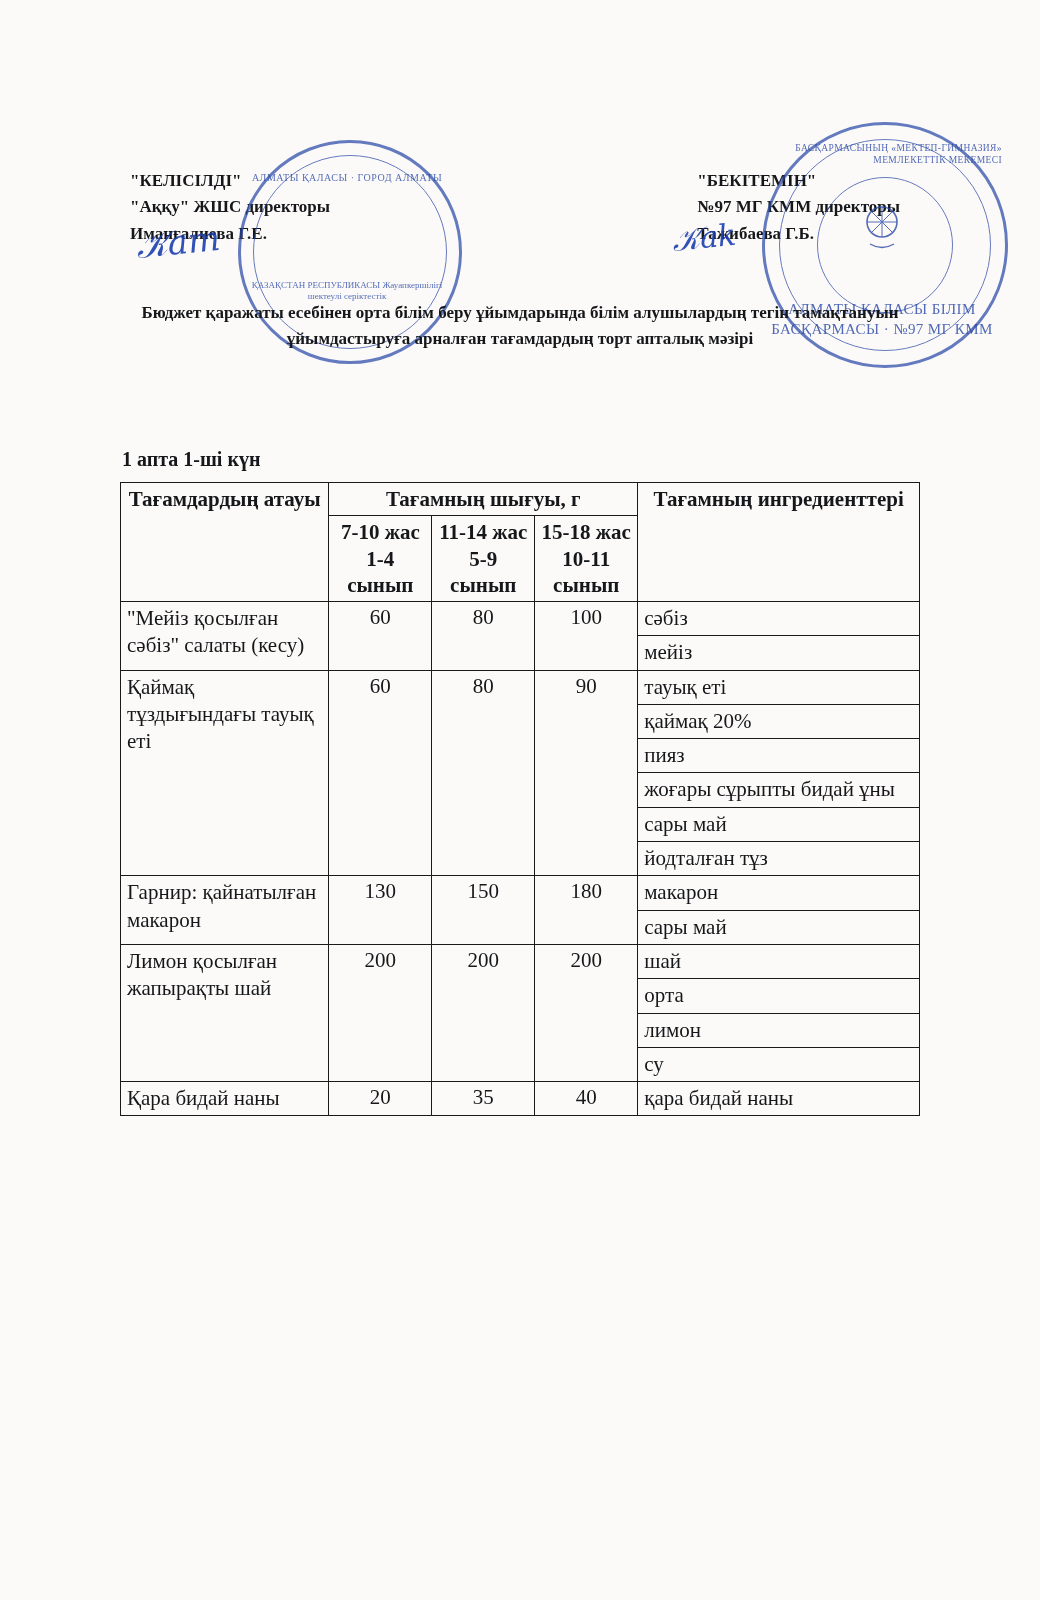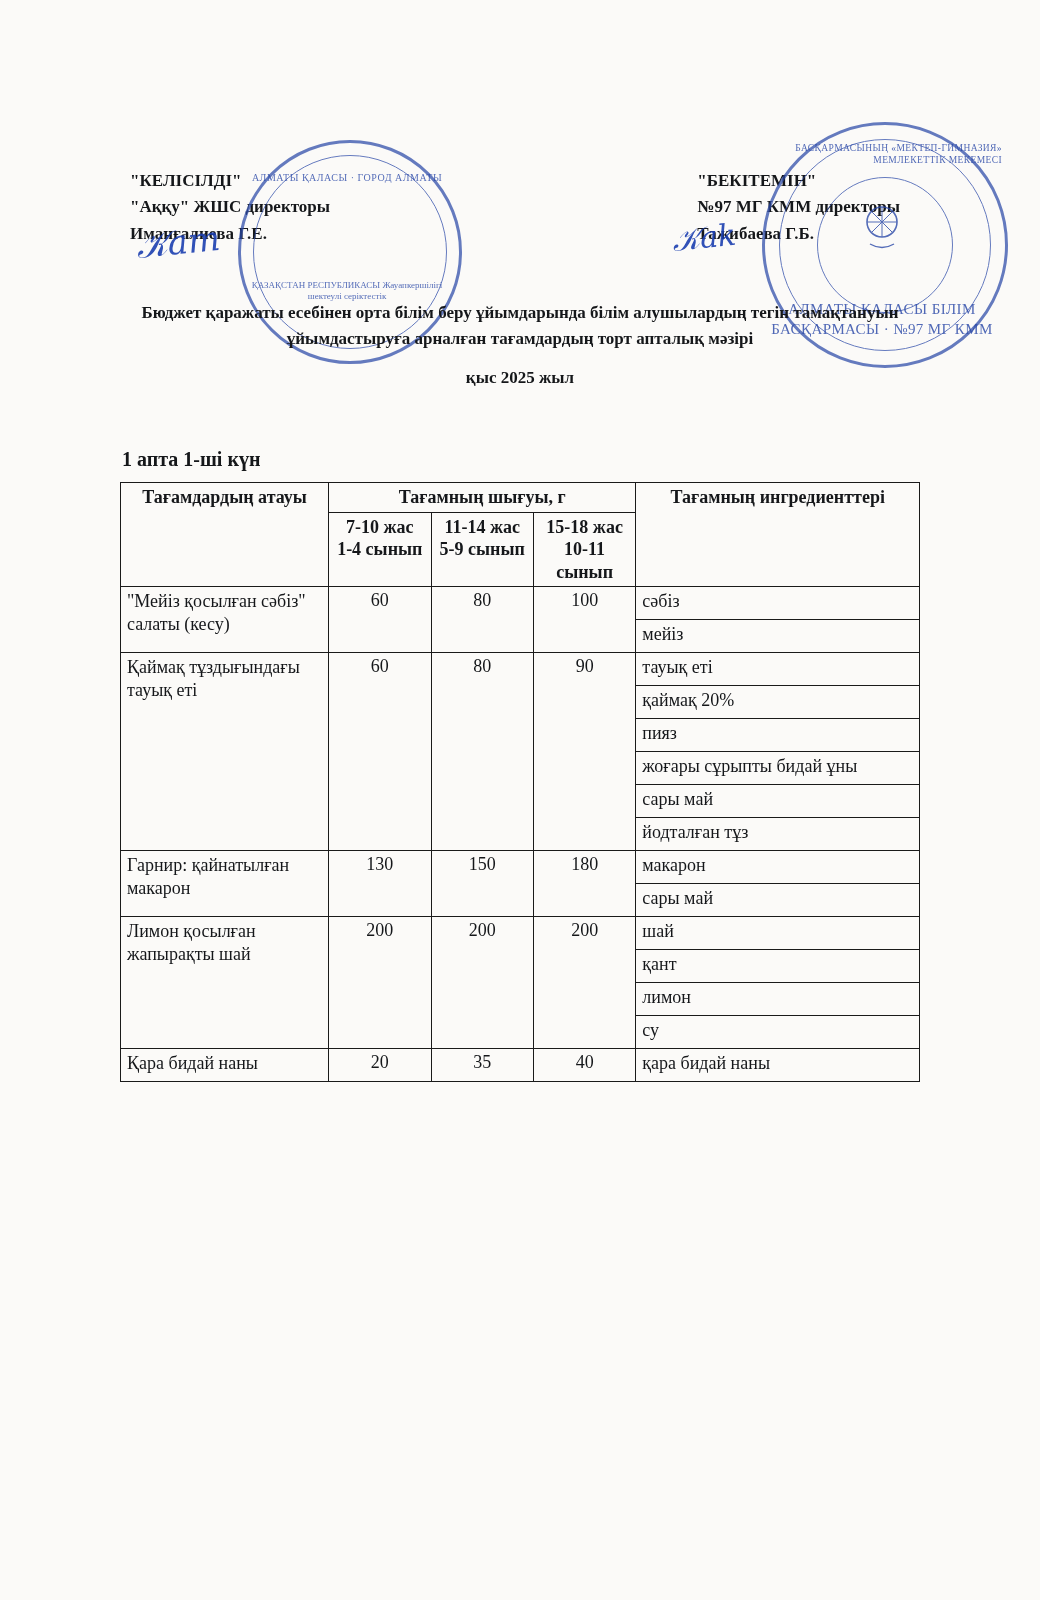--- a/index.html
+++ b/index.html
@@ -64,21 +64,21 @@
     font-weight: bold;
   }
 
   
   table.menu {
     position: absolute;
     top: 482px;
     left: 120px;
     width: 800px;
     border-collapse: collapse;
-    font-size: 18px;
+    font-size: 21px;
   }
   table.menu th, table.menu td {
     border: 1px solid #1a1a1a;
     padding: 3px 6px;
     vertical-align: top;
   }
   table.menu th {
     text-align: center;
     font-weight: bold;
     line-height: 1.25;
@@ -235,21 +235,20 @@
   <svg class="emblem" viewBox="0 0 52 58" aria-hidden="true">
     <circle cx="26" cy="26" r="15" fill="none" stroke="currentColor" stroke-width="1.6"></circle>
     <path d="M26 11 L26 41 M11 26 L41 26 M15 15 L37 37 M37 15 L15 37" stroke="currentColor" stroke-width="1"></path>
     <path d="M14 48 q12 7 24 0" fill="none" stroke="currentColor" stroke-width="1.4"></path>
   </svg>
 
   <div class="signature sig-a">𝒦𝑎𝑚</div>
   <div class="signature sig-b">𝒦𝑎𝑘</div>
 
   <div class="doc-title">Бюджет қаражаты есебінен орта білім беру ұйымдарында білім алушылардың тегін тамақтануын ұйымдастыруға арналған тағамдардың торт апталық мәзірі</div>
-  <div class="doc-subtitle">қыс 2025 жыл</div>
   <div class="day-label">1 апта 1-ші күн</div>
 
   <table class="menu">
     <thead>
       <tr>
         <th class="col-name" rowspan="2">Тағамдардың атауы</th>
         <th class="col-q" colspan="3">Тағамның шығуы, г</th>
         <th class="col-ing" rowspan="2">Тағамның ингредиенттері</th>
       </tr>
       <tr>
@@ -308,21 +307,21 @@
         </tr>
 
       <tr class="hrow">
         <td class="dish" rowspan="4">Лимон қосылған жапырақты шай</td>
         <td class="qty" rowspan="4">200</td>
         <td class="qty" rowspan="4">200</td>
         <td class="qty" rowspan="4">200</td>
         <td class="ing">шай</td>
       </tr>
       <tr class="hrow">
-          <td class="ing">қант</td>
+          <td class="ing">орта</td>
         </tr>
       <tr class="hrow">
           <td class="ing">лимон</td>
         </tr>
       <tr class="hrow">
           <td class="ing">су</td>
         </tr>
 
       <tr class="hrow">
         <td class="dish">Қара бидай наны</td>

